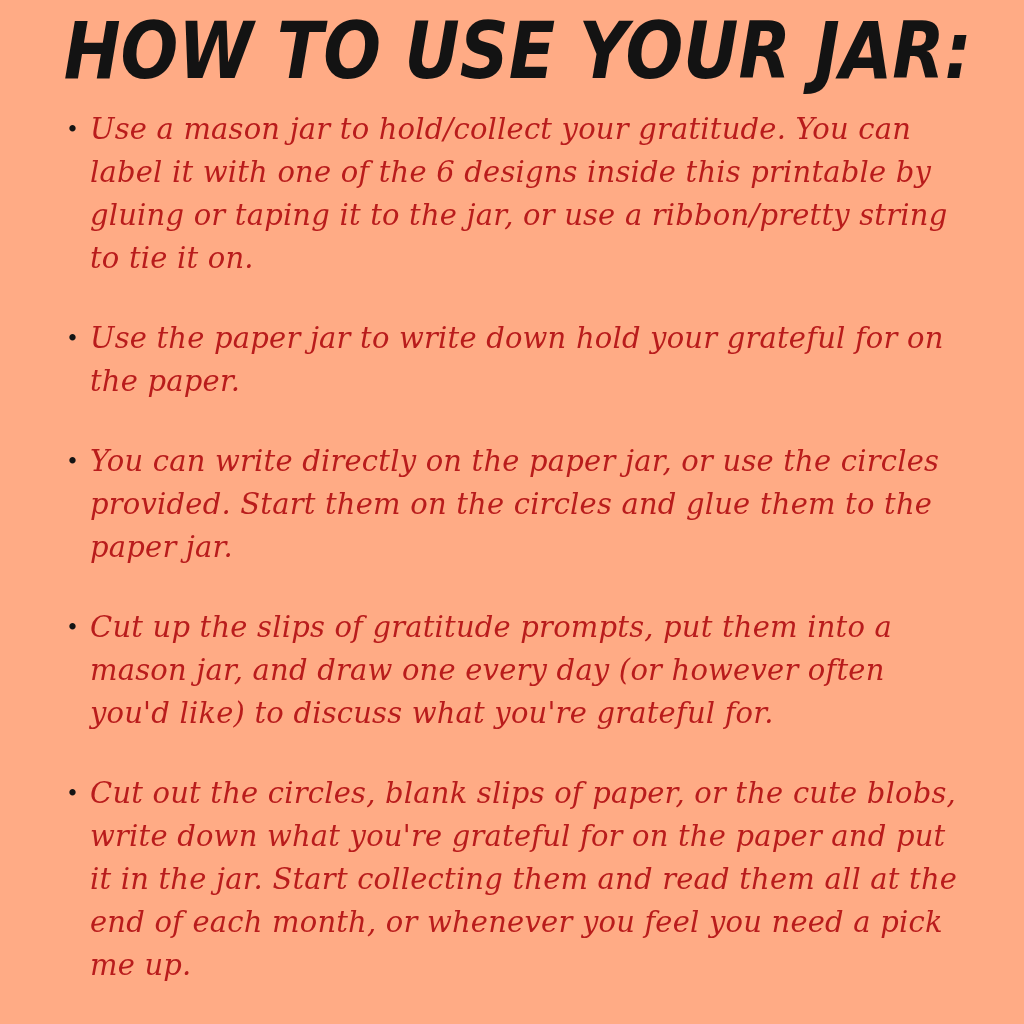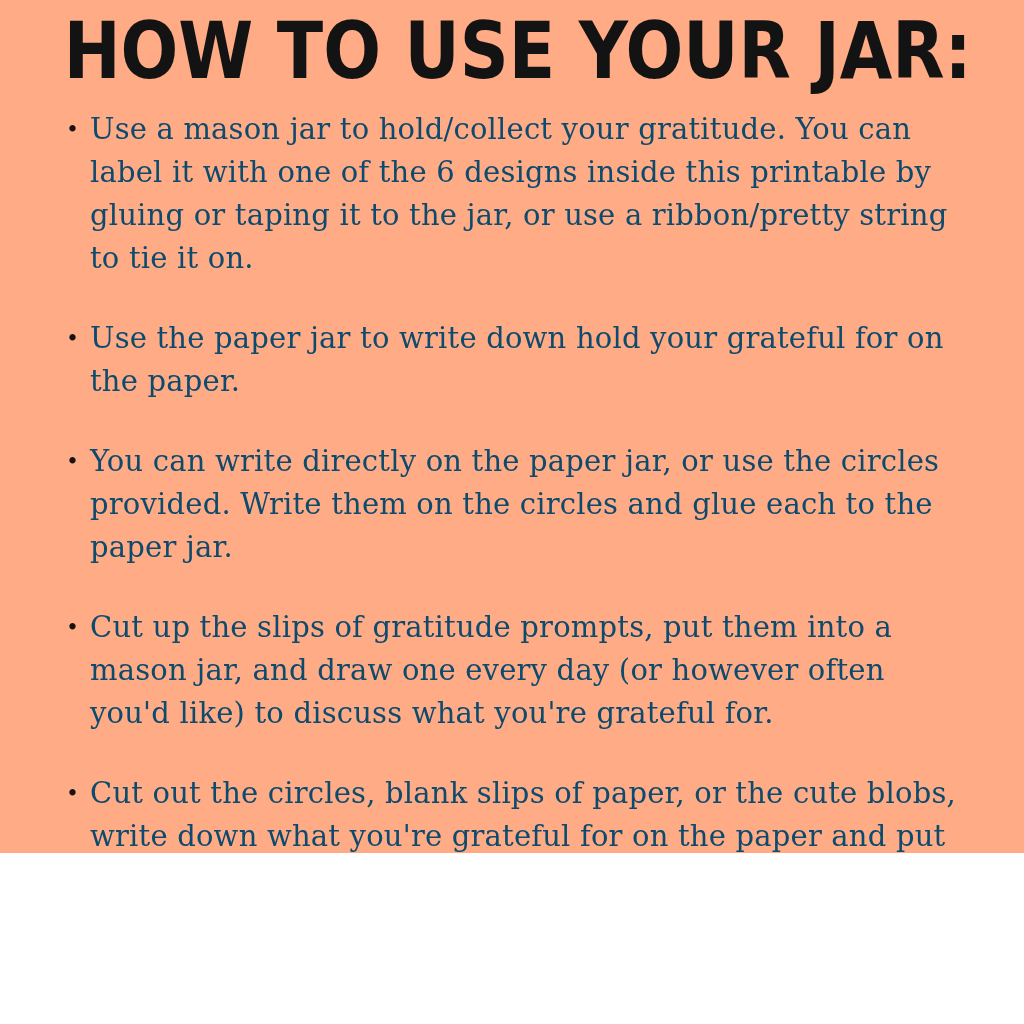--- a/index.html
+++ b/index.html
@@ -2,26 +2,27 @@
 <html><head>
 <meta charset="utf-8">
 <style>
   html, body {
     margin: 0;
     padding: 0;
   }
   .page {
     position: relative;
     width: 1024px;
-    height: 853px;
+    height: 1024px;
     background: #FFAB85;
     overflow: hidden;
     font-family: "DejaVu Serif", "Liberation Serif", serif;
     color: #141414;
     box-sizing: border-box;
+    font-style: italic;
   }
   .page-title {
     margin: 0;
     padding: 10px 0 0 74px;
     font-family: "DejaVu Sans", "Liberation Sans", sans-serif;
     font-weight: 900;
     font-size: 79px;
     line-height: 82px;
     letter-spacing: 0px;
     color: #131313;
@@ -45,41 +46,41 @@
     font-size: 22px;
     line-height: 44px;
     text-align: left;
     color: #141414;
   }
   .bullet-text {
     max-width: 882px;
     font-size: 29px;
     line-height: 43px;
     letter-spacing: 0.2px;
-    color: #0c4a6e;
+    color: #b91c1c;
   }
 </style>
 </head>
 <body>
 
 <div class="page">
   <h1 class="page-title">HOW TO USE YOUR JAR:</h1>
 
   <ul class="instructions-list">
     <li>
       <span class="bullet-dot">•</span>
       <span class="bullet-text">Use a mason jar to hold/collect your gratitude. You can label it with one of the 6 designs inside this printable by gluing or taping it to the jar, or use a ribbon/pretty string to tie it on.</span>
     </li>
     <li>
       <span class="bullet-dot">•</span>
       <span class="bullet-text">Use the paper jar to write down hold your grateful for on the paper.</span>
     </li>
     <li>
       <span class="bullet-dot">•</span>
-      <span class="bullet-text">You can write directly on the paper jar, or use the circles provided. Write them on the circles and glue each to the paper jar.</span>
+      <span class="bullet-text">You can write directly on the paper jar, or use the circles provided. Start them on the circles and glue them to the paper jar.</span>
     </li>
     <li>
       <span class="bullet-dot">•</span>
       <span class="bullet-text">Cut up the slips of gratitude prompts, put them into a mason jar, and draw one every day (or however often you'd like) to discuss what you're grateful for.</span>
     </li>
     <li>
       <span class="bullet-dot">•</span>
       <span class="bullet-text">Cut out the circles, blank slips of paper, or the cute blobs, write down what you're grateful for on the paper and put it in the jar. Start collecting them and read them all at the end of each month, or whenever you feel you need a pick me up.</span>
     </li>
 

